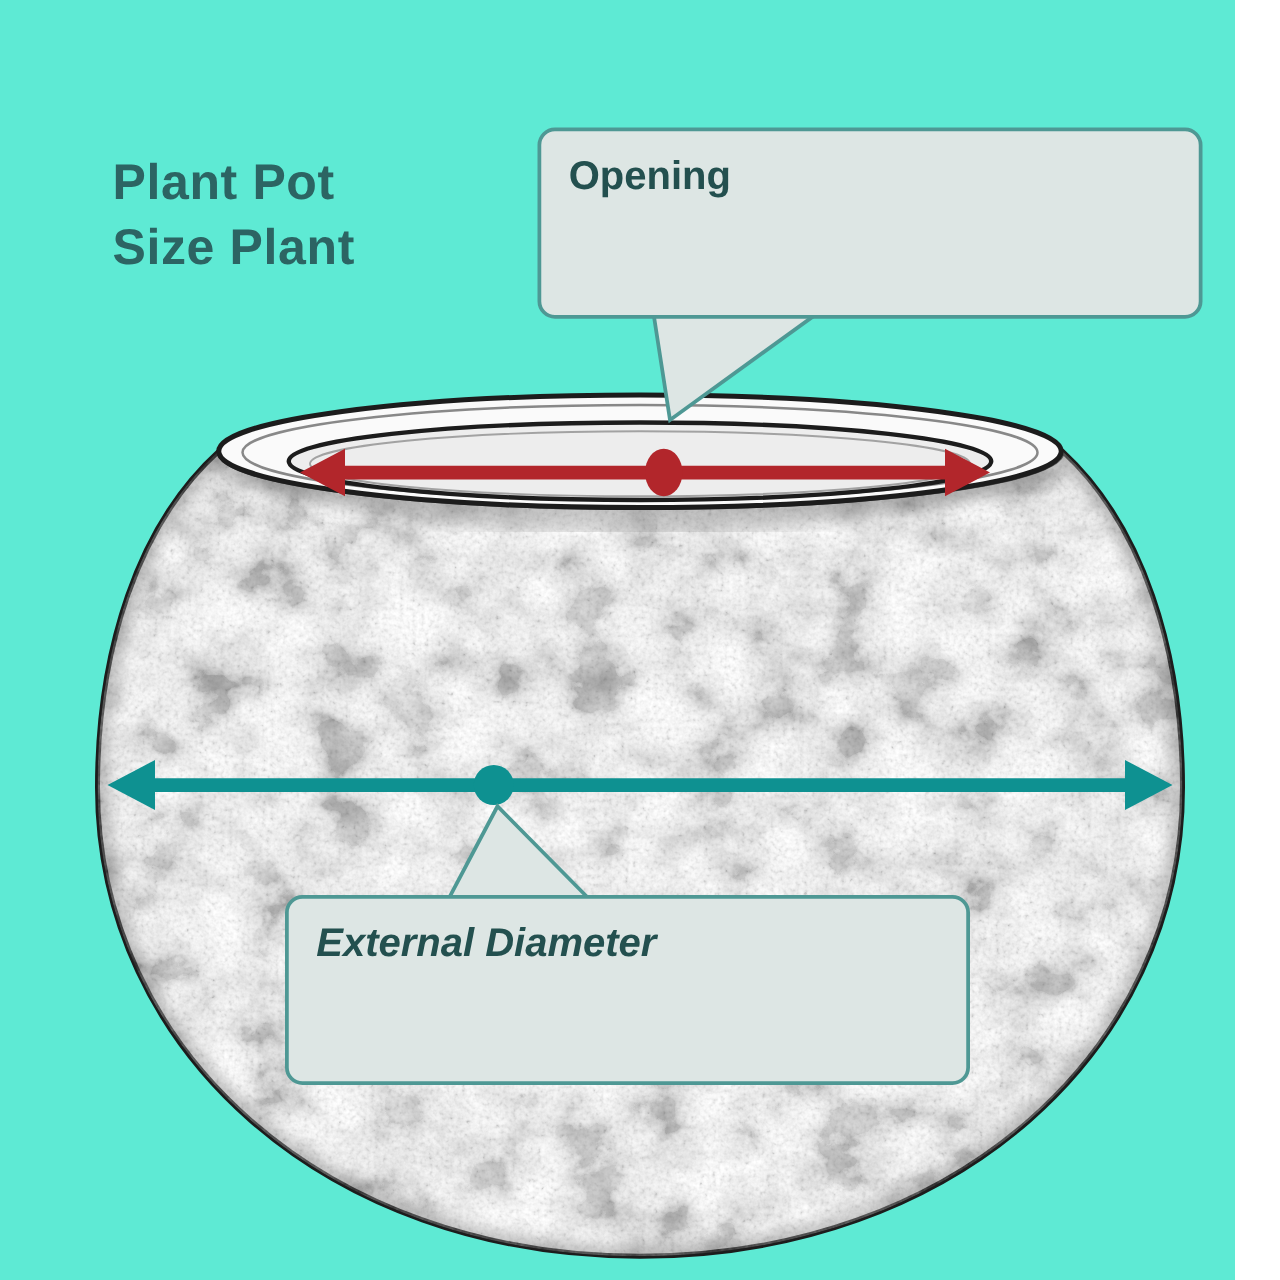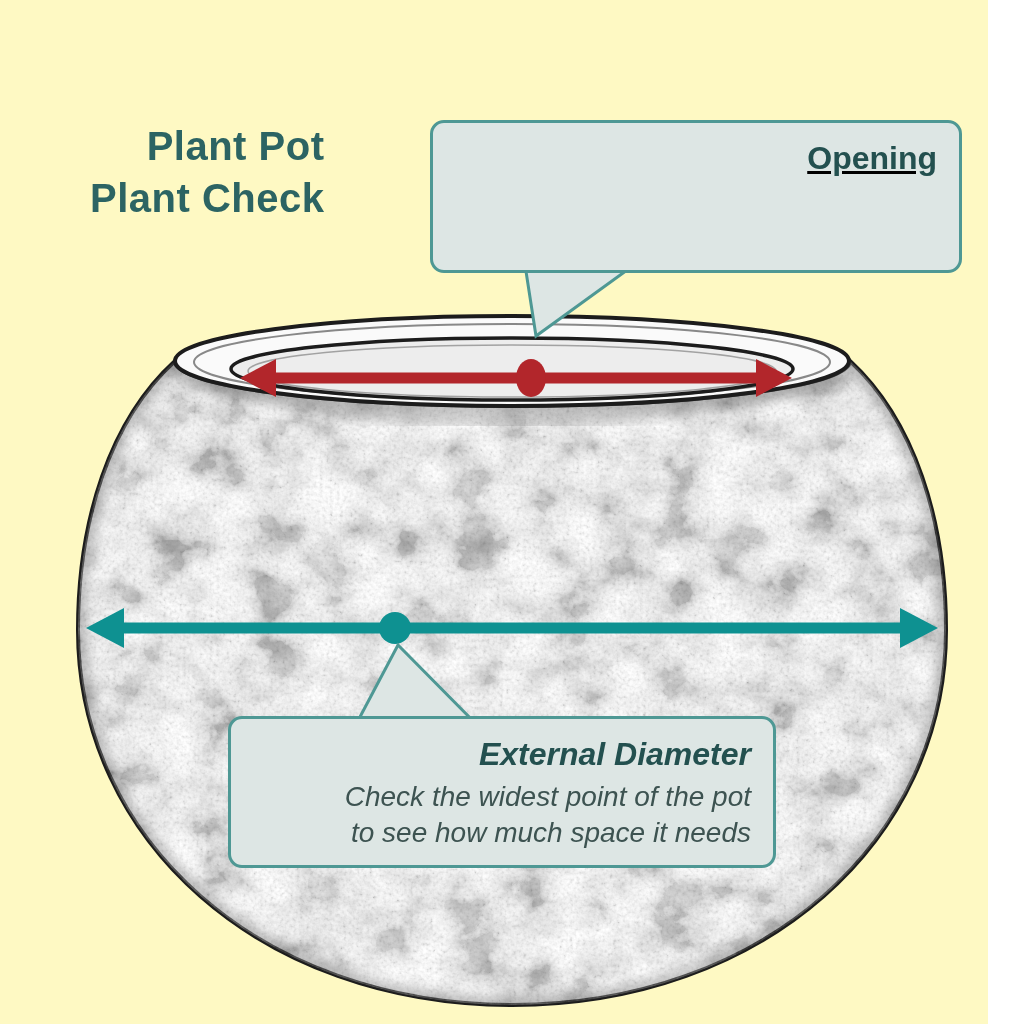--- a/index.html
+++ b/index.html
@@ -1,25 +1,25 @@
 <!DOCTYPE html>
 <html><head>
 <meta charset="utf-8">
 <style>
   html,body{margin:0;padding:0;background:#ffffff;}
   body{width:1024px;height:1024px;overflow:hidden;font-family:"Liberation Sans",sans-serif;}
-  .canvas{position:relative;width:988px;height:1024px;background:#fef9c3;text-align:right;}
+  .canvas{position:relative;width:988px;height:1024px;background:#5eead4;}
   .pot-svg{position:absolute;left:0;top:0;width:1024px;height:1024px;z-index:1;}
   .title{position:absolute;left:90px;top:120px;z-index:2;font-size:40px;font-weight:bold;
          color:#2c6463;line-height:1.3;letter-spacing:0.5px;}
   .callout{position:absolute;z-index:3;background:#dde6e4;border:3px solid #4e9894;
            border-radius:14px;padding:15px 22px;box-sizing:border-box;}
   .callout-heading{font-size:32px;font-weight:bold;color:#23504f;line-height:1.3;}
   .callout-body{font-size:28px;font-weight:500;color:#3d5351;line-height:1.3;margin-top:3px;}
-  .callout-opening{left:430px;top:120px;width:532px;height:153px;text-decoration:underline;}
+  .callout-opening{left:430px;top:102px;width:532px;height:153px;}
   .callout-diameter{left:228px;top:716px;width:548px;height:152px;font-style:italic;}
 </style>
 </head>
 <body>
 
 <div class="canvas">
 
   <svg class="pot-svg" viewBox="0 0 1024 1024" xmlns="http://www.w3.org/2000/svg" xmlns:xlink="http://www.w3.org/1999/xlink">
     <defs>
       <path id="potBodyPath" d="M175,361 C110,420 78,520 78,630 C78,840 260,1005 512,1005 C764,1005 946,840 946,630 C946,520 914,420 850,361 A337.5,45 0 0 1 175,361 Z"></path>
@@ -77,28 +77,24 @@
       <polygon points="938,628 900,608 900,648" fill="#0e9191"></polygon>
       <circle cx="395" cy="628" r="16" fill="#0e9191"></circle>
     </g>
 
     <polygon points="523,252 652,252 536,336" fill="#dde6e4" stroke="#4e9894" stroke-width="3"></polygon>
     <polygon points="352,732 484,732 398,645" fill="#dde6e4" stroke="#4e9894" stroke-width="3"></polygon>
   </svg>
 
   <div class="title">
     <div>Plant Pot</div>
-    <div>Plant Check</div>
+    <div>Size Plant</div>
   </div>
 
   <div class="callout callout-opening">
     <div class="callout-heading">Opening</div>
   </div>
 
   <div class="callout callout-diameter">
     <div class="callout-heading">External Diameter</div>
-    <div class="callout-body">
-      <div>Check the widest point of the pot</div>
-      <div>to see how much space it needs</div>
-    </div>
   </div>
 
 </div>
 
 </body></html>

